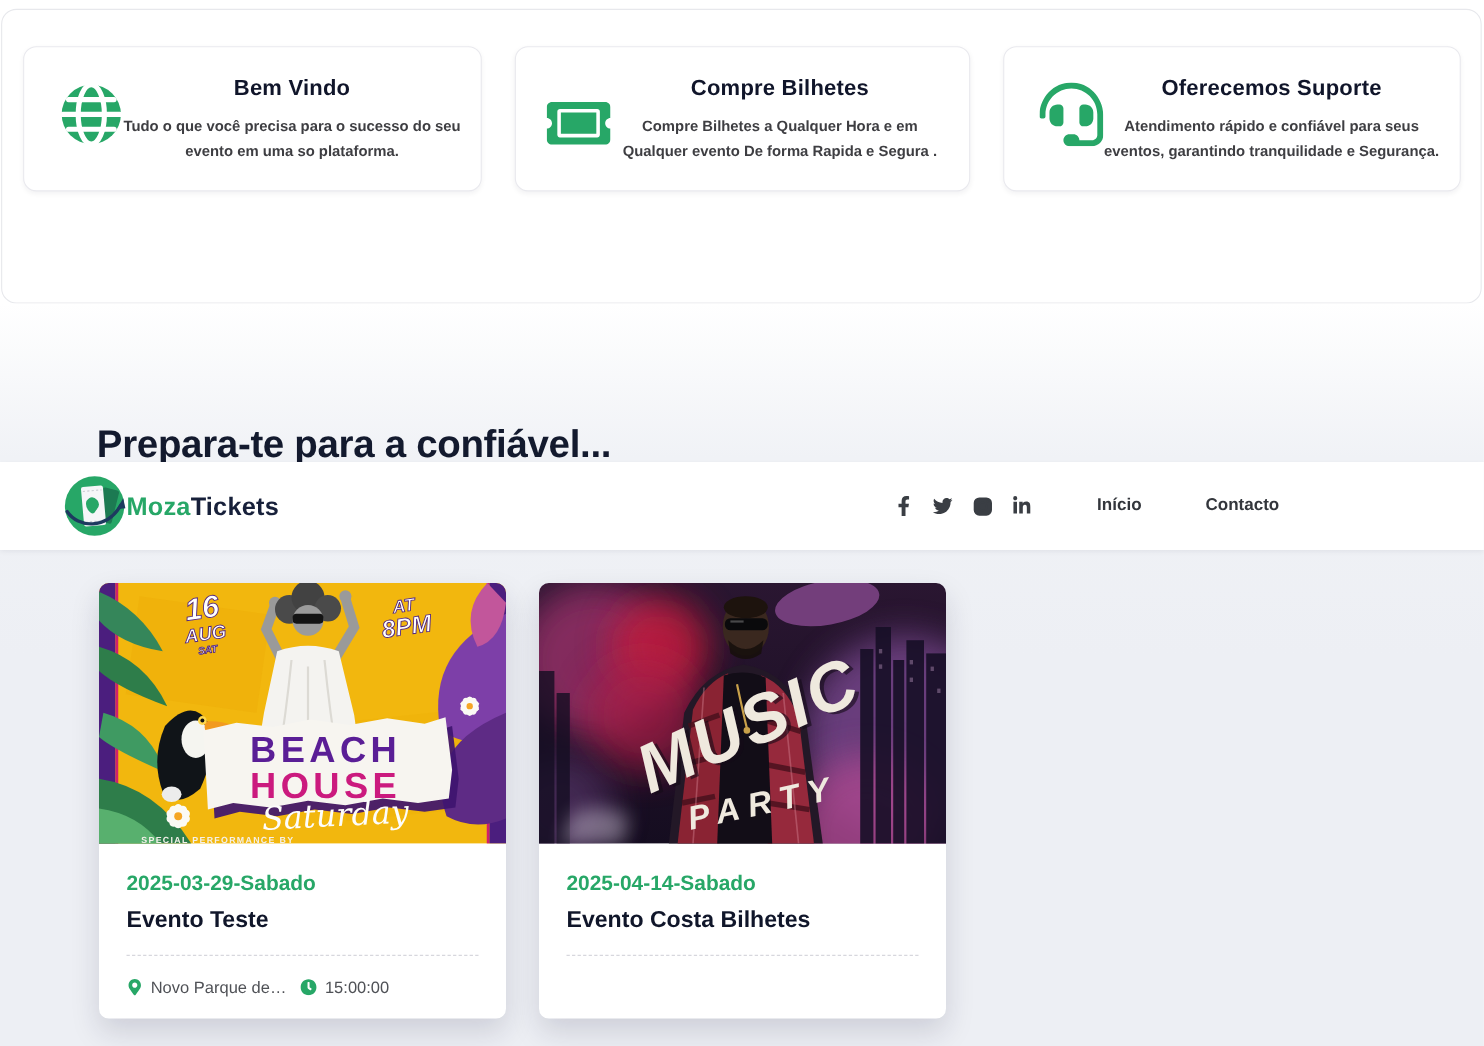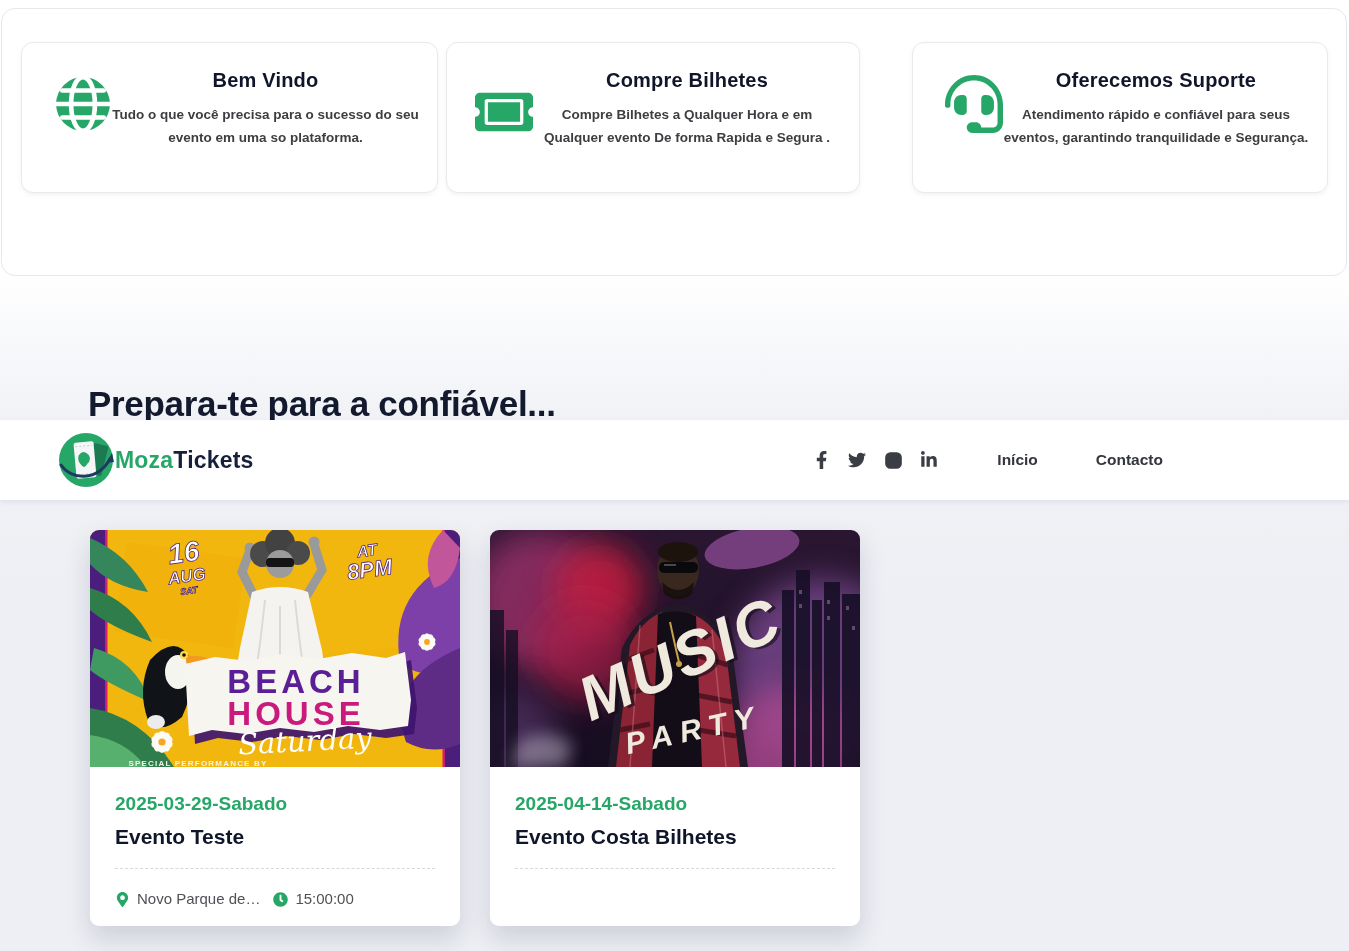--- a/index.html
+++ b/index.html
@@ -3,25 +3,25 @@
 <meta charset="utf-8">
 <style>
   * { margin:0; padding:0; box-sizing:border-box; }
   html,body { width:1349px; height:951px; overflow:hidden; background:#ffffff;
               font-family:"Liberation Sans", sans-serif; }
   #stage { position:relative; width:1349px; height:951px; overflow:hidden; }
 
   
   #features-panel { position:absolute; left:1px; top:8px; width:1346px; height:268px;
     background:#fff; border:1px solid #e7e8ec; border-radius:14px; }
-  .feature-card { position:absolute; top:33px; height:151px; background:#fff;
+  .feature-card { position:absolute; top:33px; height:132px; background:#fff;
     border:1px solid #e9e9ee; border-radius:12px; box-shadow:0 2px 5px rgba(20,20,40,.05);
     display:flex; padding:26px 18px 0 32px; }
   .fc-0 { left:19px;  width:417px; }
-  .fc-1 { left:444px; width:414px;padding-left:28px; }
+  .fc-1 { left:466px; width:414px;padding-left:28px; }
   .fc-2 { left:910px; width:416px; }
   .feature-icon { flex:0 0 58px; width:58px; height:58px; margin-top:6px; }
   .feature-icon svg { width:100%; height:100%; display:block; }
   .feature-body { flex:1; text-align:center; }
   .feature-title { font-size:20px; font-weight:700; color:#10152a; letter-spacing:.2px; }
   .feature-desc { margin:12px auto 0; max-width:312px; font-size:13.5px; font-weight:700;
     color:#3e3e42; line-height:22.5px; }
 
   
   #fun-section { position:absolute; left:0; top:276px; width:1349px; height:675px;
@@ -48,21 +48,21 @@
   
   .event-card { position:absolute; top:530px; width:370px; height:396px; background:#fff;
     border-radius:9px; box-shadow:0 12px 26px rgba(30,30,60,.15); overflow:hidden; cursor:pointer; z-index:2; }
   .ec-0 { left:90px; } .ec-1 { left:490px; }
   .poster { width:370px; height:237px; overflow:hidden; }
   .poster svg { display:block; width:370px; height:237px; }
   .event-info { padding:26px 25px 0 25px; }
   .event-date { color:#27a767; font-size:19px; font-weight:700; }
   .event-title { color:#10162a; font-size:21px; font-weight:800; margin-top:10px; }
   .event-divider { border-top:1px dashed #d7d7dd; margin-top:19px; }
-  .event-meta { display:flex; align-items:flex-end; margin-top:21px; font-size:15px; color:#4f5156; }
+  .event-meta { display:flex; align-items:flex-start; margin-top:21px; font-size:15px; color:#4f5156; }
   .meta-icon { width:15px; height:15px; margin-right:7px; flex:0 0 15px; }
   .meta-icon svg { width:100%; height:100%; display:block; fill:#27a767; }
   .meta-time-icon { margin-left:13px; }
 </style>
 </head>
 <body>
 
 <div id="stage">
 
   <div id="features-panel">

